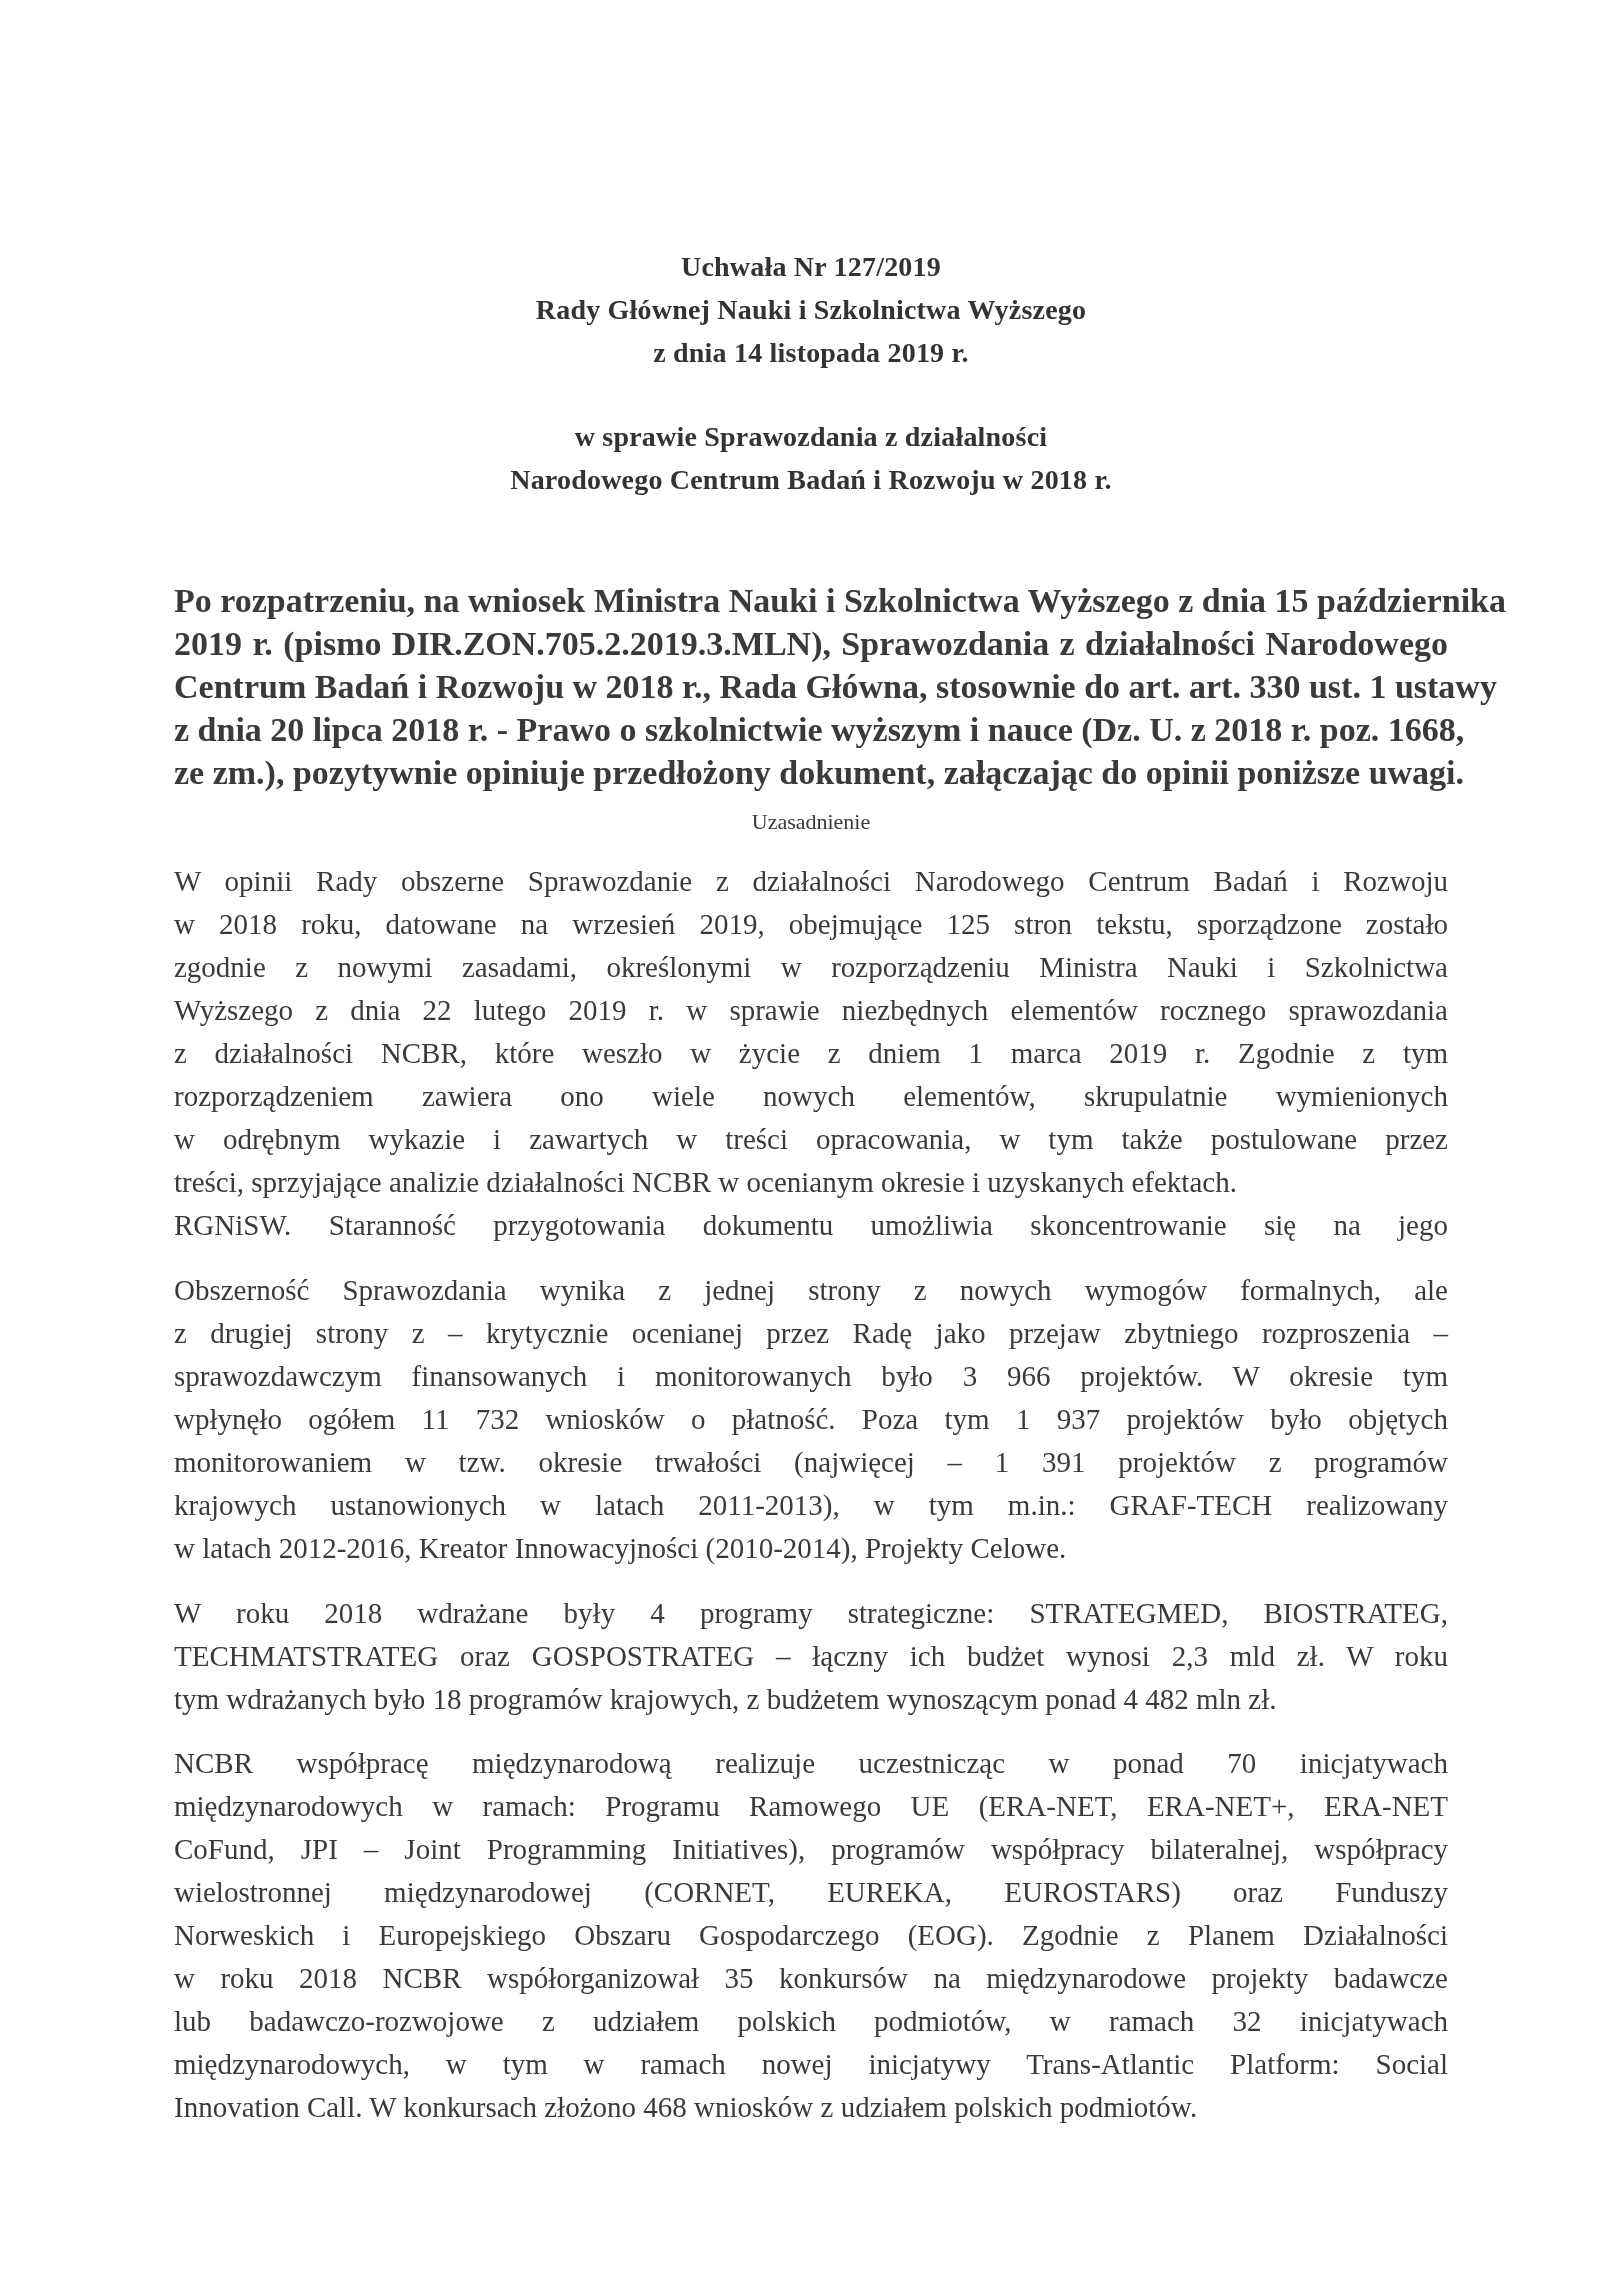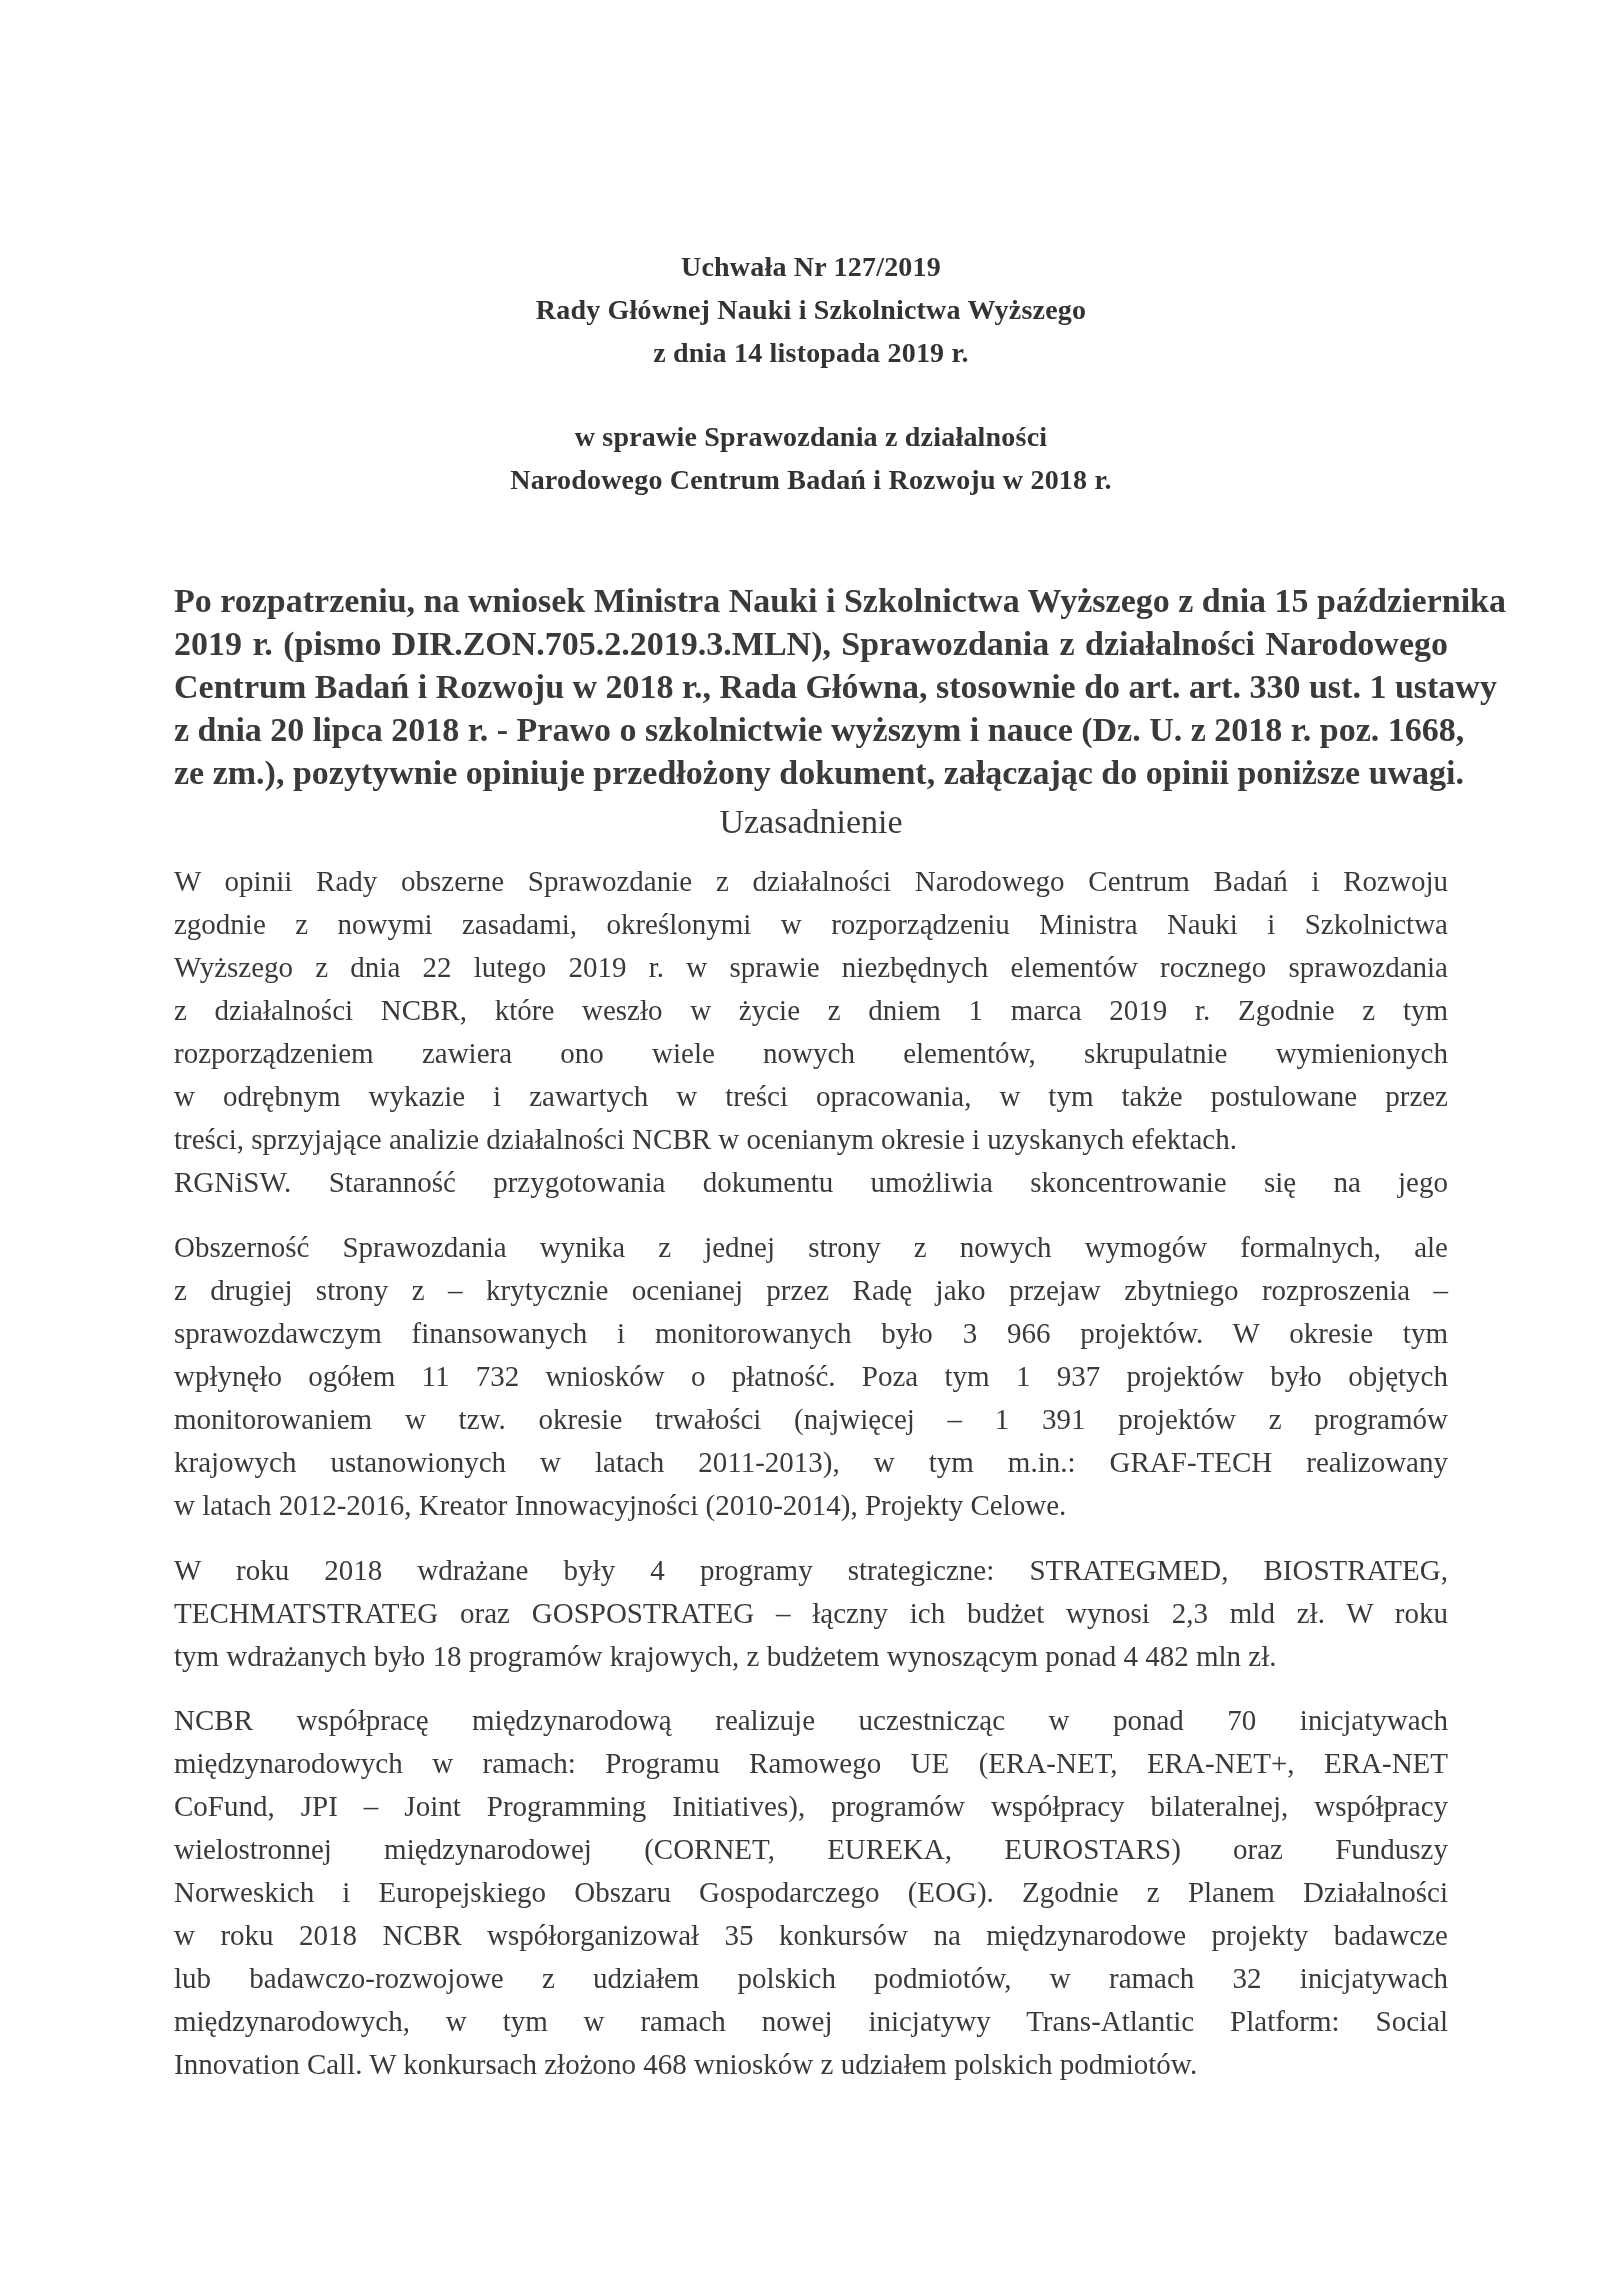--- a/index.html
+++ b/index.html
@@ -34,21 +34,21 @@
     .title-gap { height: 41px; }
     .intro {
       margin-top: 78px;
       font-size: 34px;
       line-height: 43px;
       text-align: justify;
       font-weight: bold;
     }
     .section-heading {
       text-align: center;
-      font-size: 34px;
+      font-size: 22px;
       line-height: 43px;
       margin-top: 5.9px;
       margin-bottom: 17.6px;
     }
     .para {
       font-size: 29px;
       line-height: 43px;
       text-align: justify;
       margin: 0 0 21.6px 0;
       font-family: Liberation Serif, serif;
@@ -82,20 +82,21 @@
     <span class="line-j">2019 r. (pismo DIR.ZON.705.2.2019.3.MLN), Sprawozdania z działalności Narodowego</span>
     <span class="line-j">Centrum Badań i Rozwoju w 2018 r., Rada Główna, stosownie do art. art. 330 ust. 1 ustawy</span>
     <span class="line-j">z dnia 20 lipca 2018 r. - Prawo o szkolnictwie wyższym i nauce (Dz. U. z 2018 r. poz. 1668,</span>
     <span class="line-j last">ze zm.), pozytywnie opiniuje przedłożony dokument, załączając do opinii poniższe uwagi.</span>
   </div>
 
   <div class="section-heading">Uzasadnienie</div>
 
   <div class="para">
     <span class="line-j">W opinii Rady obszerne Sprawozdanie z działalności Narodowego Centrum Badań i Rozwoju</span>
+    <span class="line-j">w 2018 roku, datowane na wrzesień 2019, obejmujące 125 stron tekstu, sporządzone zostało</span>
     <span class="line-j">zgodnie z nowymi zasadami, określonymi w rozporządzeniu Ministra Nauki i Szkolnictwa</span>
     <span class="line-j">Wyższego z dnia 22 lutego 2019 r. w sprawie niezbędnych elementów rocznego sprawozdania</span>
     <span class="line-j">z działalności NCBR, które weszło w życie z dniem 1 marca 2019 r. Zgodnie z tym</span>
     <span class="line-j">rozporządzeniem zawiera ono wiele nowych elementów, skrupulatnie wymienionych</span>
     <span class="line-j">w odrębnym wykazie i zawartych w treści opracowania, w tym także postulowane przez</span>
     <span class="line-j last">treści, sprzyjające analizie działalności NCBR w ocenianym okresie i uzyskanych efektach.</span>
     <span class="line-j">RGNiSW. Staranność przygotowania dokumentu umożliwia skoncentrowanie się na jego</span>
   </div>
 
   <div class="para">

